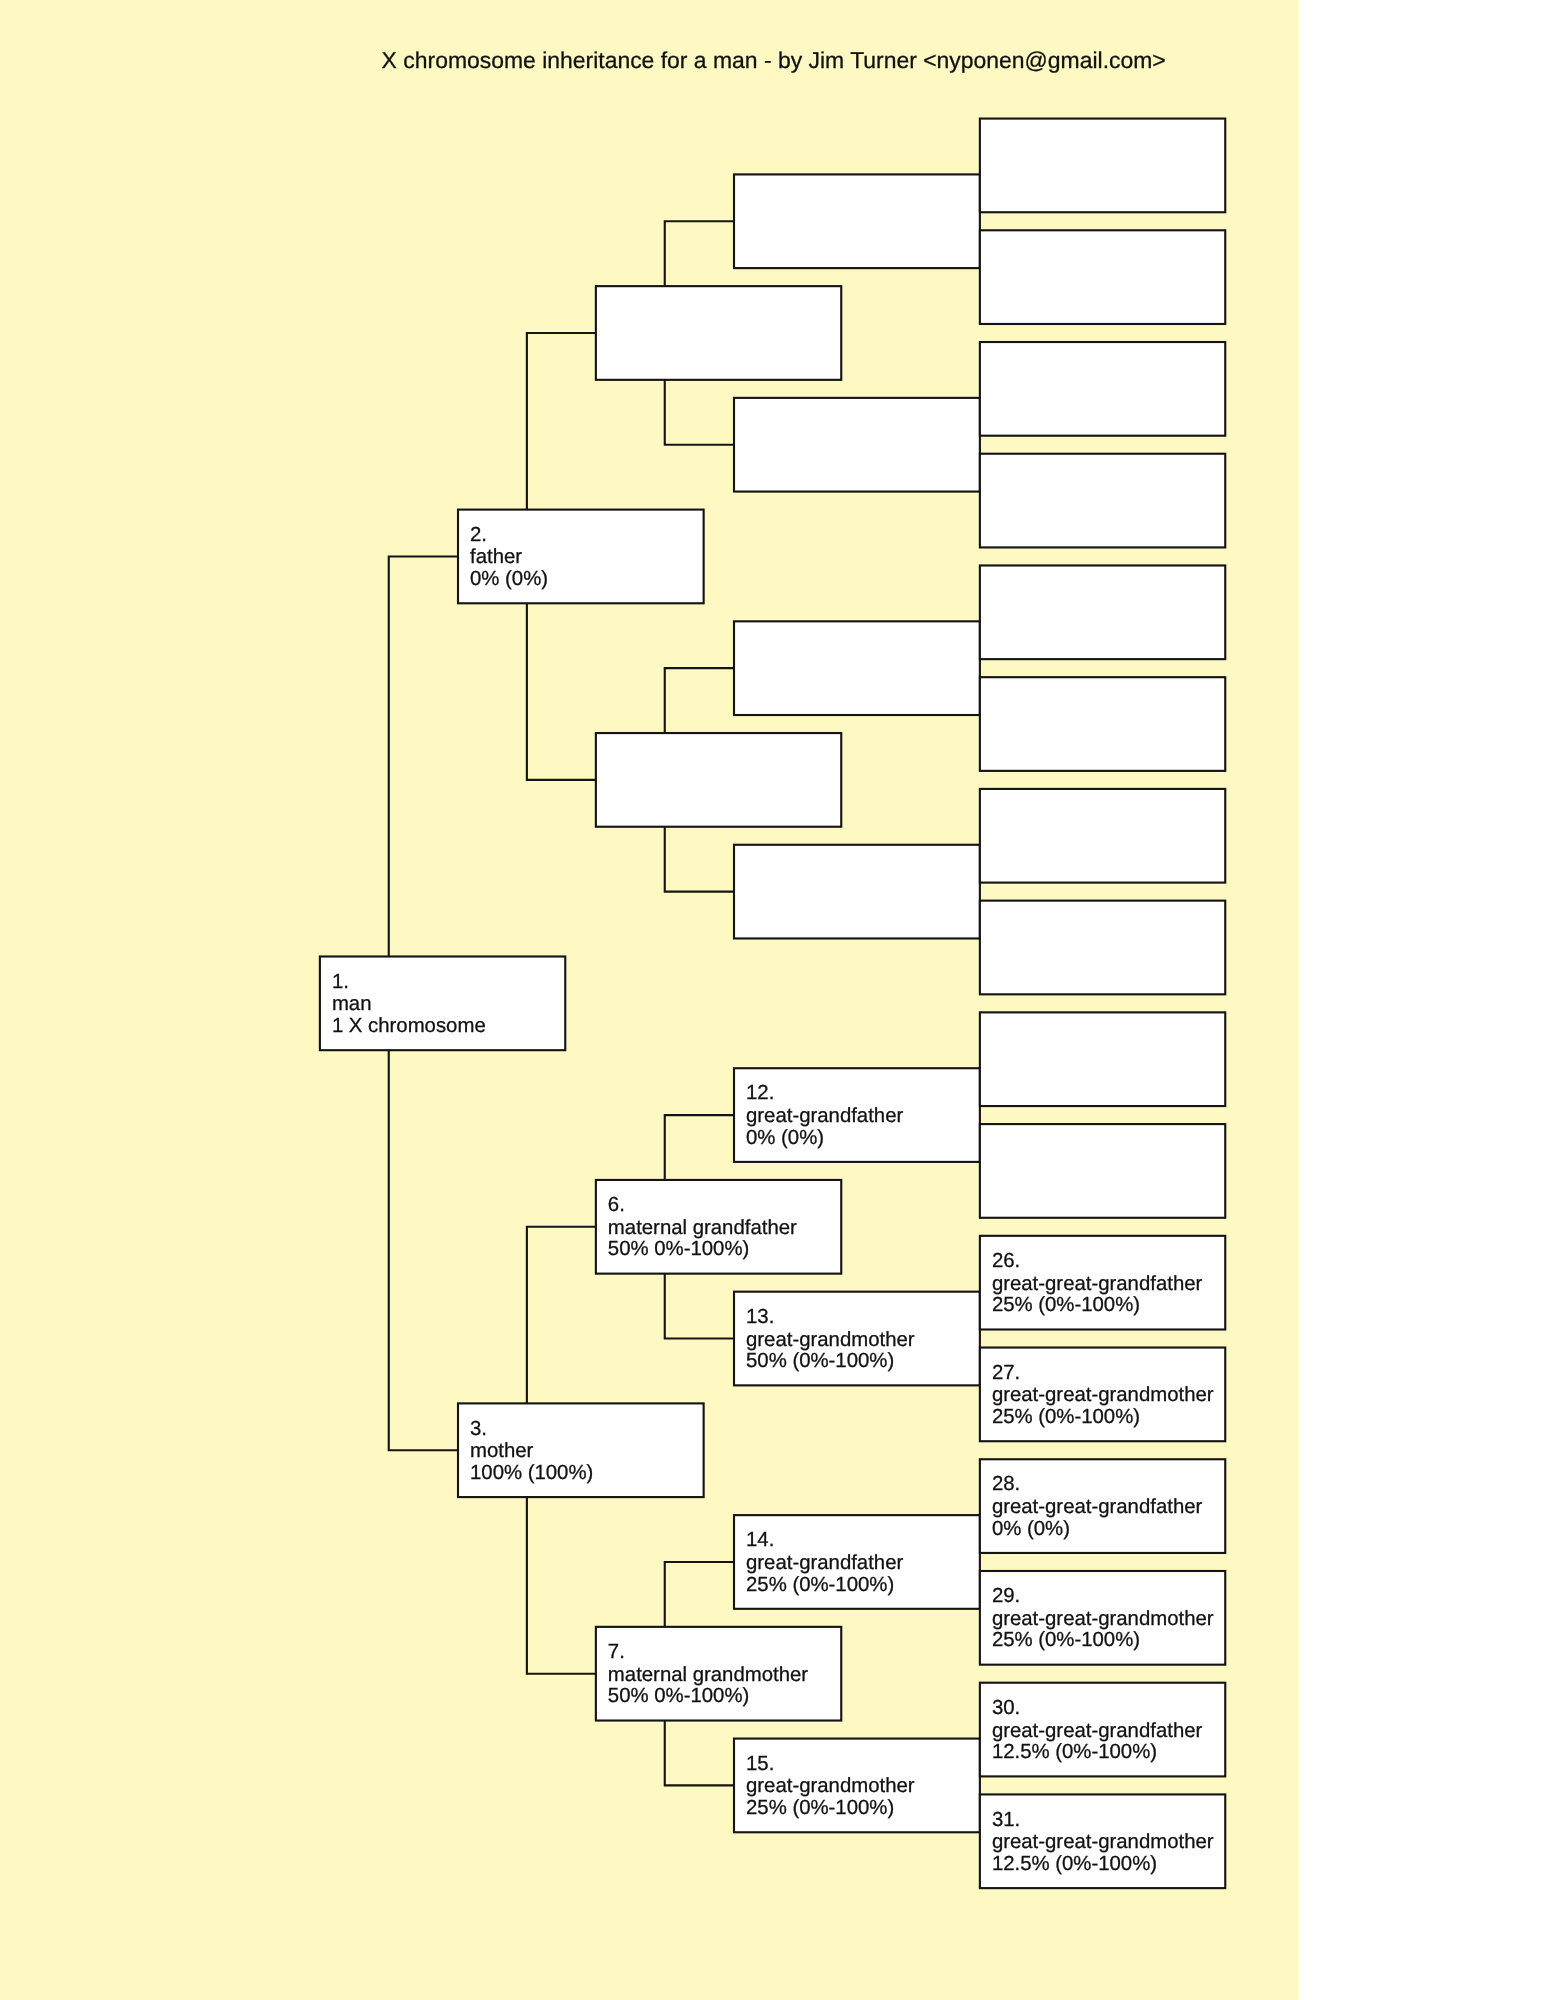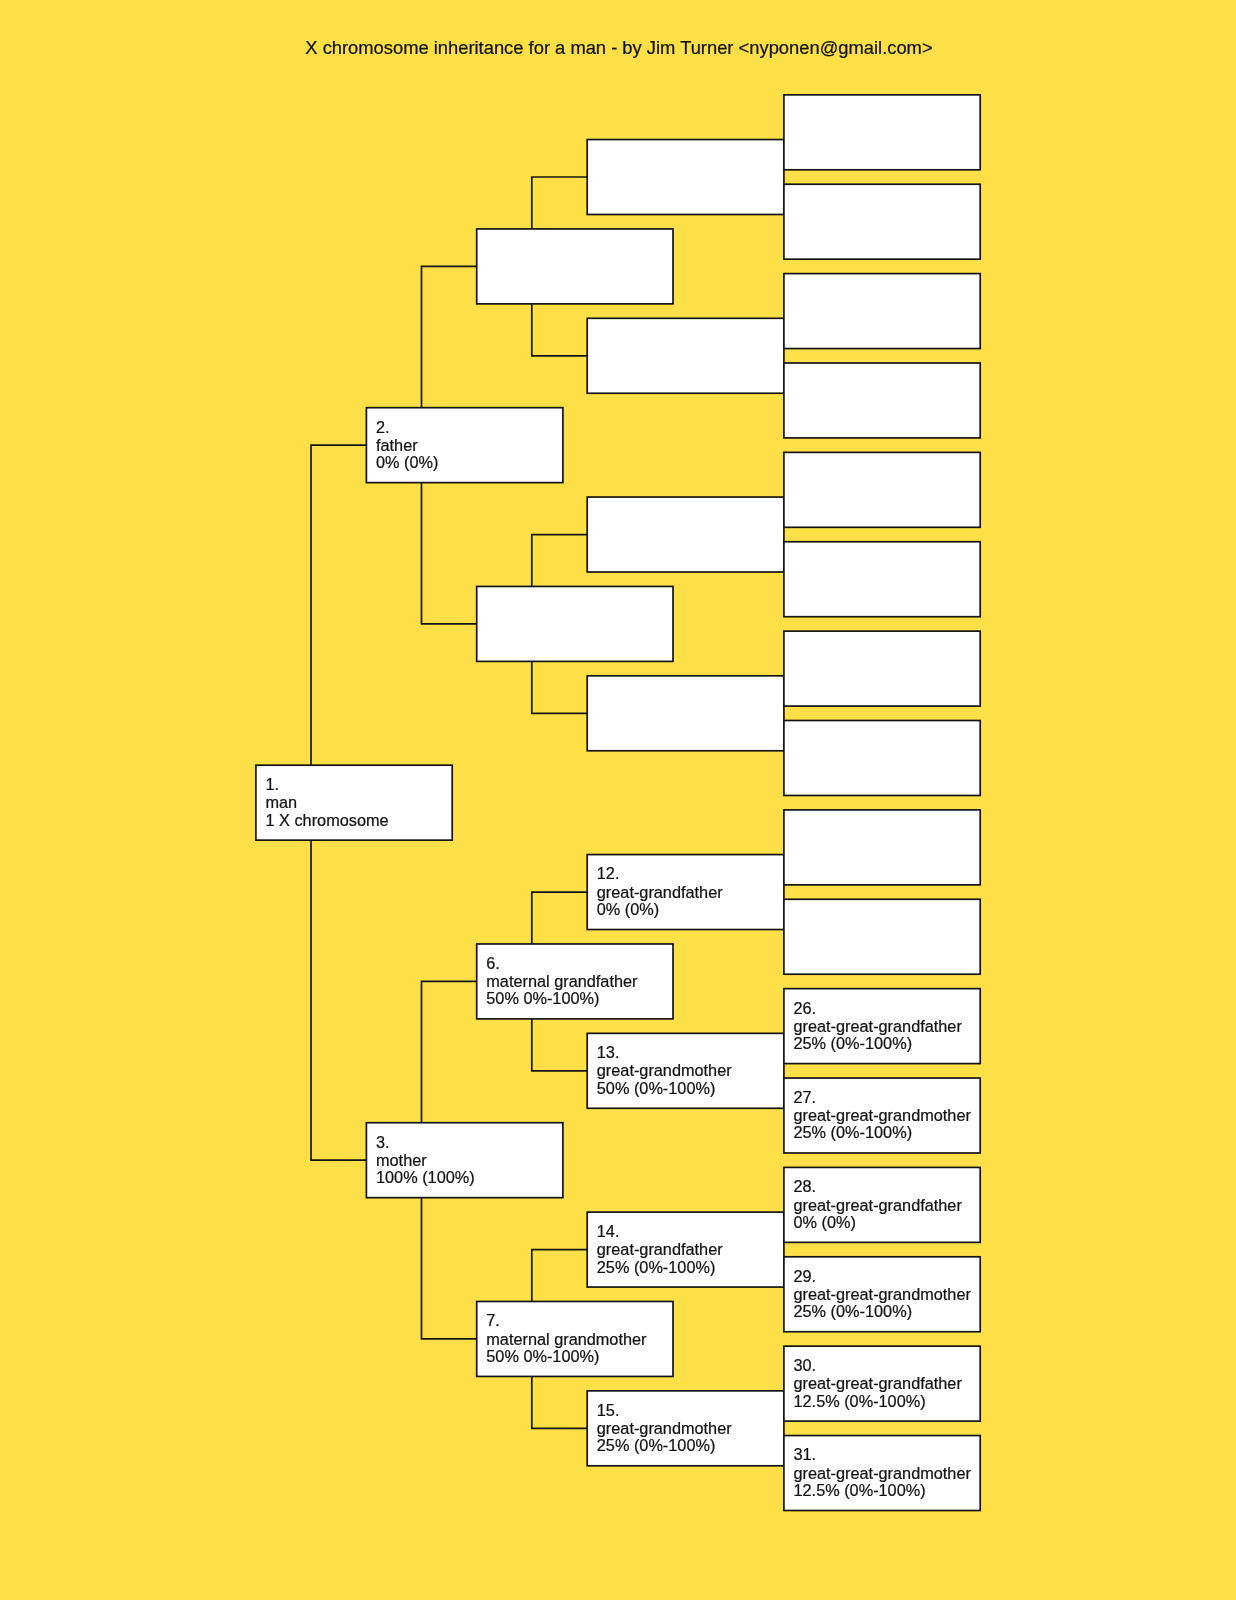--- a/index.html
+++ b/index.html
@@ -1,20 +1,20 @@
 <!DOCTYPE html>
 <html><head>
 <meta charset="utf-8">
 <title>X chromosome inheritance for a man</title>
 <style>
   html,body{margin:0;padding:0;background:#ffffff;}
   body{width:1236px;height:1600px;overflow:hidden;
        font-family:"Liberation Sans",sans-serif;color:#111111;
        text-rendering:optimizeLegibility;}
-  #page{position:relative;width:1236px;height:1600px;background:#fde047;overflow:hidden;}
+  #page{position:relative;width:1039px;height:1600px;background:#fef9c3;overflow:hidden;}
   #chart-title{position:absolute;left:305.3px;top:39.4px;
        font-family:"Liberation Sans",sans-serif;font-size:18.35px;line-height:18.35px;
        white-space:nowrap;color:#111111;transform:translateZ(0);
        -webkit-text-stroke:0.22px #111111;}
   svg#tree{position:absolute;left:0;top:0;width:1236px;height:1600px;
        shape-rendering:geometricPrecision;}
   .person-box rect{fill:#ffffff;stroke:#141414;stroke-width:1.7;}
   .person-box text{font-family:"Liberation Sans",sans-serif;font-size:16.3px;fill:#111111;stroke:#111111;stroke-width:0.22;paint-order:stroke fill;}
   .connector{fill:none;stroke:#141414;stroke-width:1.7;}
 </style>

